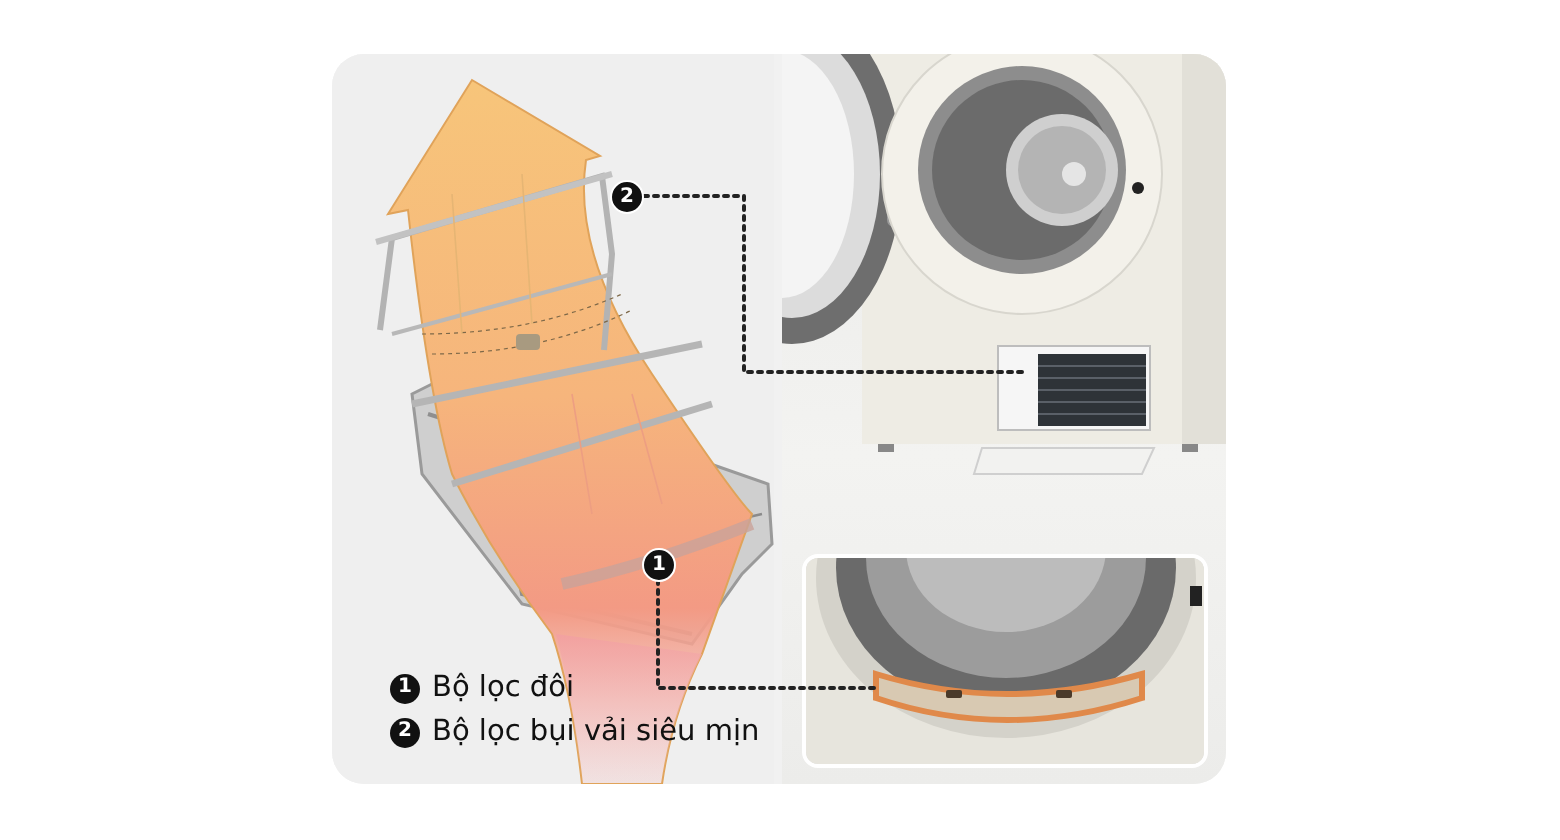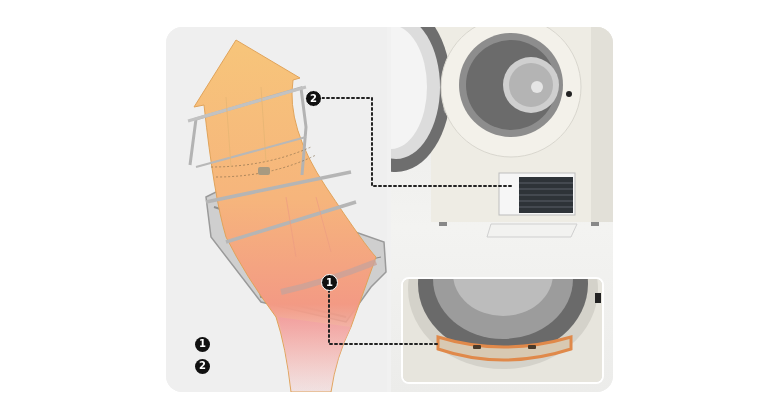--- a/index.html
+++ b/index.html
@@ -124,17 +124,19 @@
 <div class="marker" style="left:305px; top:90px;">
   <span>2</span>
 </div>
 <div class="marker" style="left:321px; top:274px;">
   <span>1</span>
 </div>
 
 <div class="legend">
   <div class="legend-row">
     <span class="badge">1</span>
+    <span>Bộ lọc đôi</span>
   </div>
   <div class="legend-row">
     <span class="badge">2</span>
+    <span>Bộ lọc bụi vải siêu mịn</span>
   </div>
 </div>
 
 </body></html>

